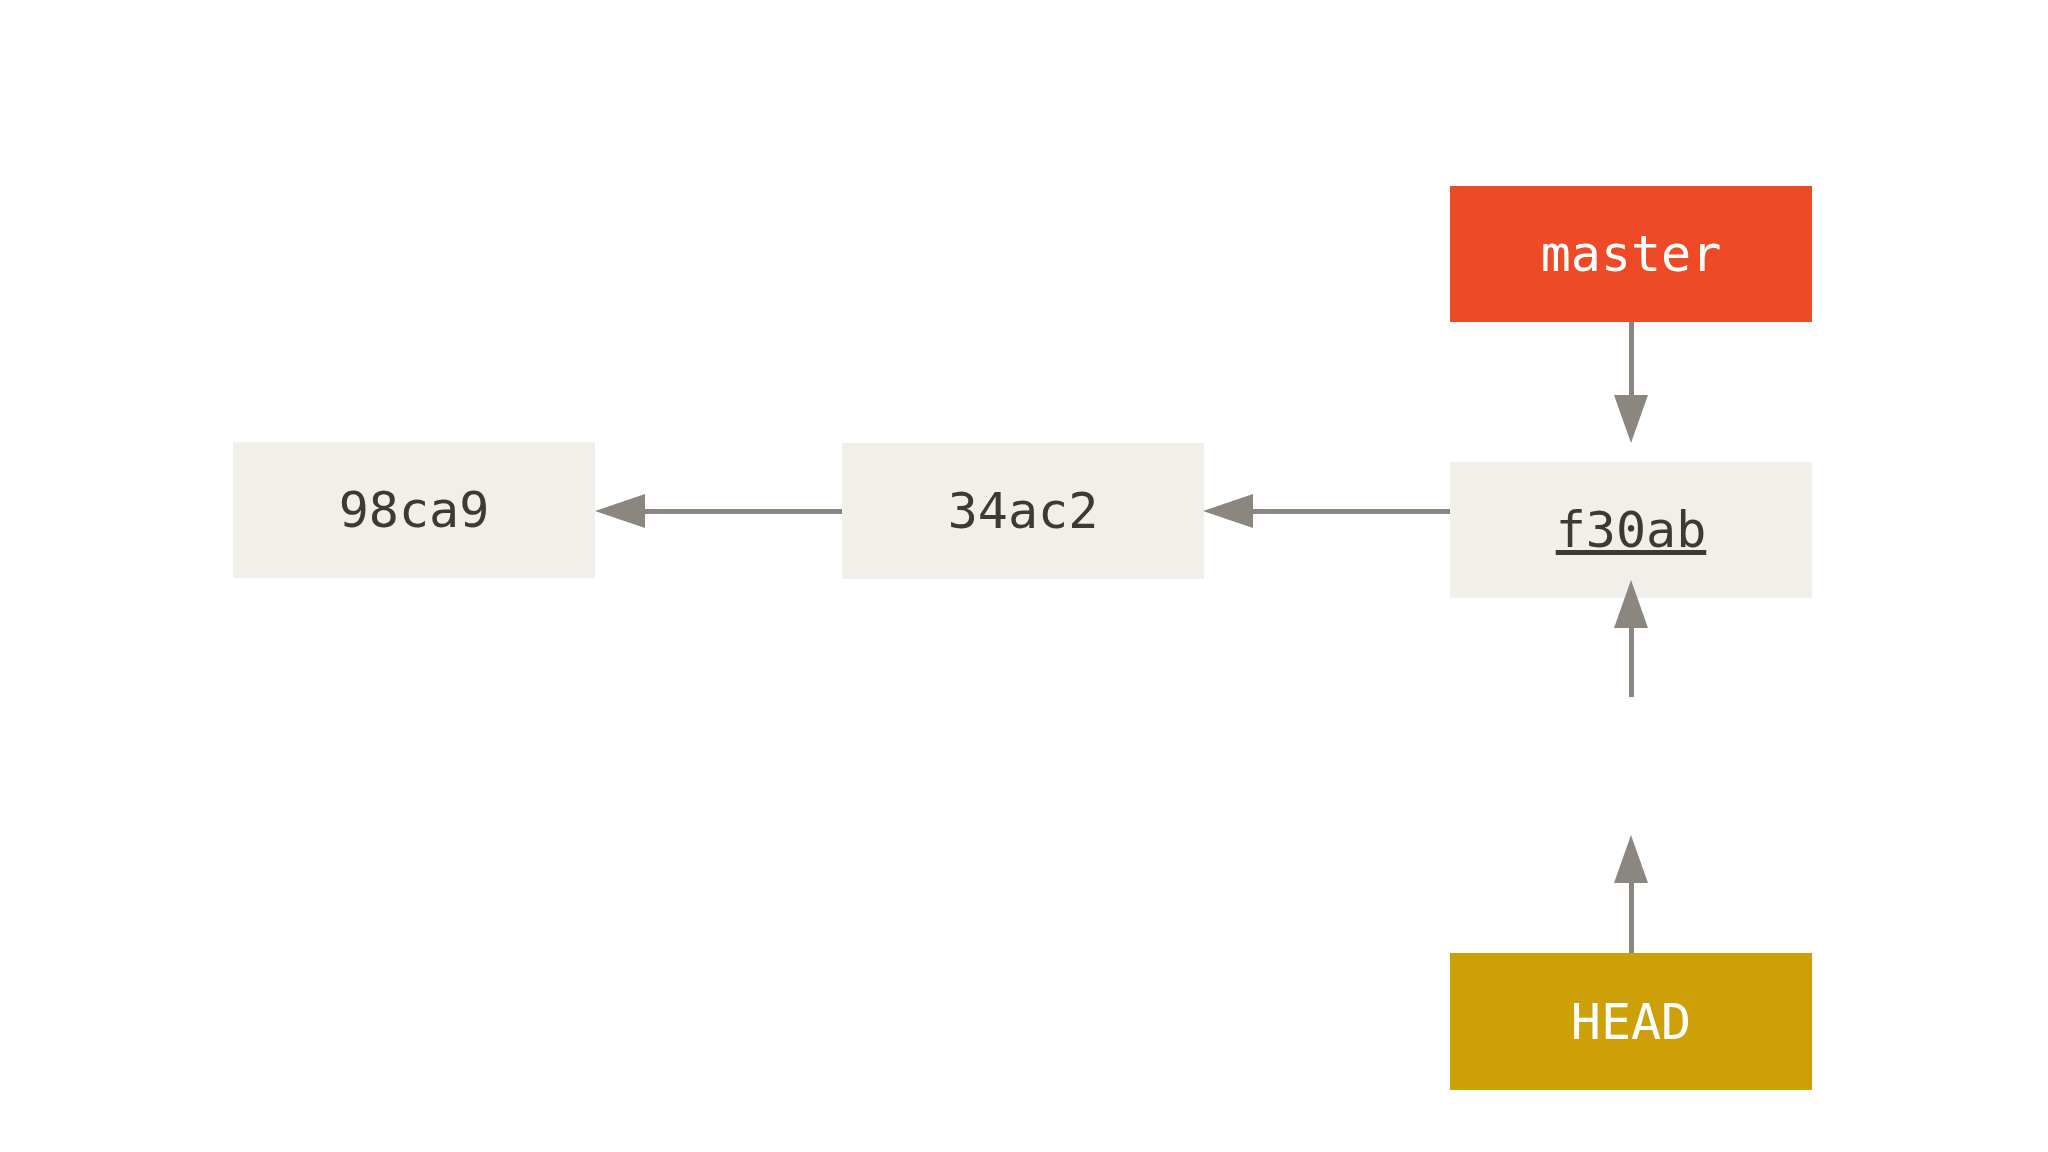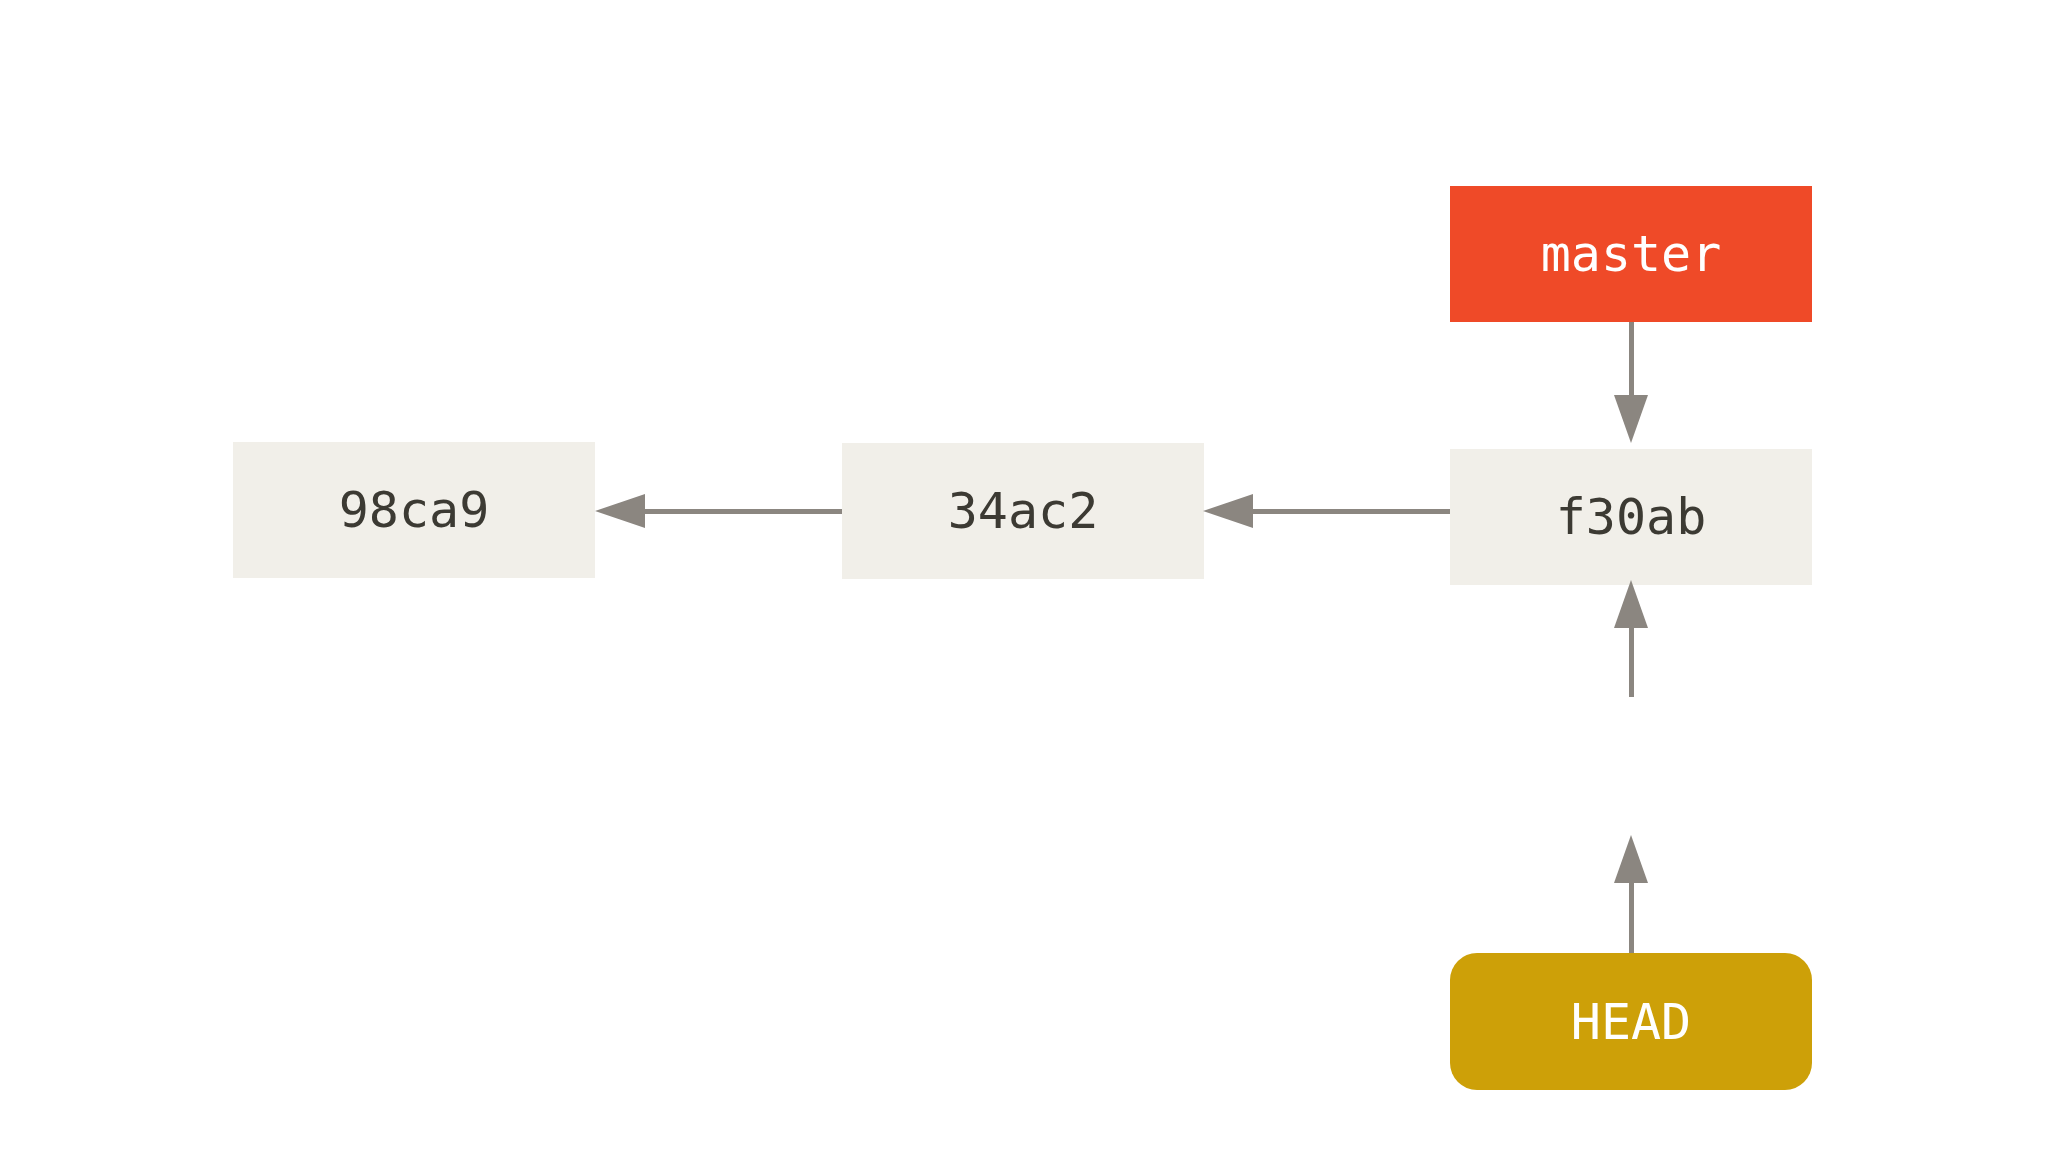--- a/index.html
+++ b/index.html
@@ -47,25 +47,24 @@
     background: var(--commit-box);
     color: var(--commit-text);
   }
   .branch {
     background: var(--branch-box);
     color: var(--box-label-text);
   }
   .head {
     background: var(--head-box);
     color: var(--box-label-text);
-    border-radius: 27px;
   }
   .commit-98ca9 { left: 233px; top: 418px; margin-top: 24px; }
   .commit-34ac2 { left: 842px; top: 443px; }
-  .commit-f30ab { left: 1450px; top: 449px; }
+  .commit-f30ab { left: 1450px; top: 462px; text-decoration: underline; }
   .branch-master { left: 1450px; top: 186px; }
   .branch-testing { left: 1450px; top: 697px; }
   .head-box { left: 1450px; top: 953px; height: 137px; }
 
   .arrow { position: absolute; }
   .arrow .line { position: absolute; background: var(--arrow); }
   .arrow .tri { position: absolute; width: 0; height: 0; }
 
   
   .h-line { height: 5px; width: 197px; top: 0; left: 50px; }

